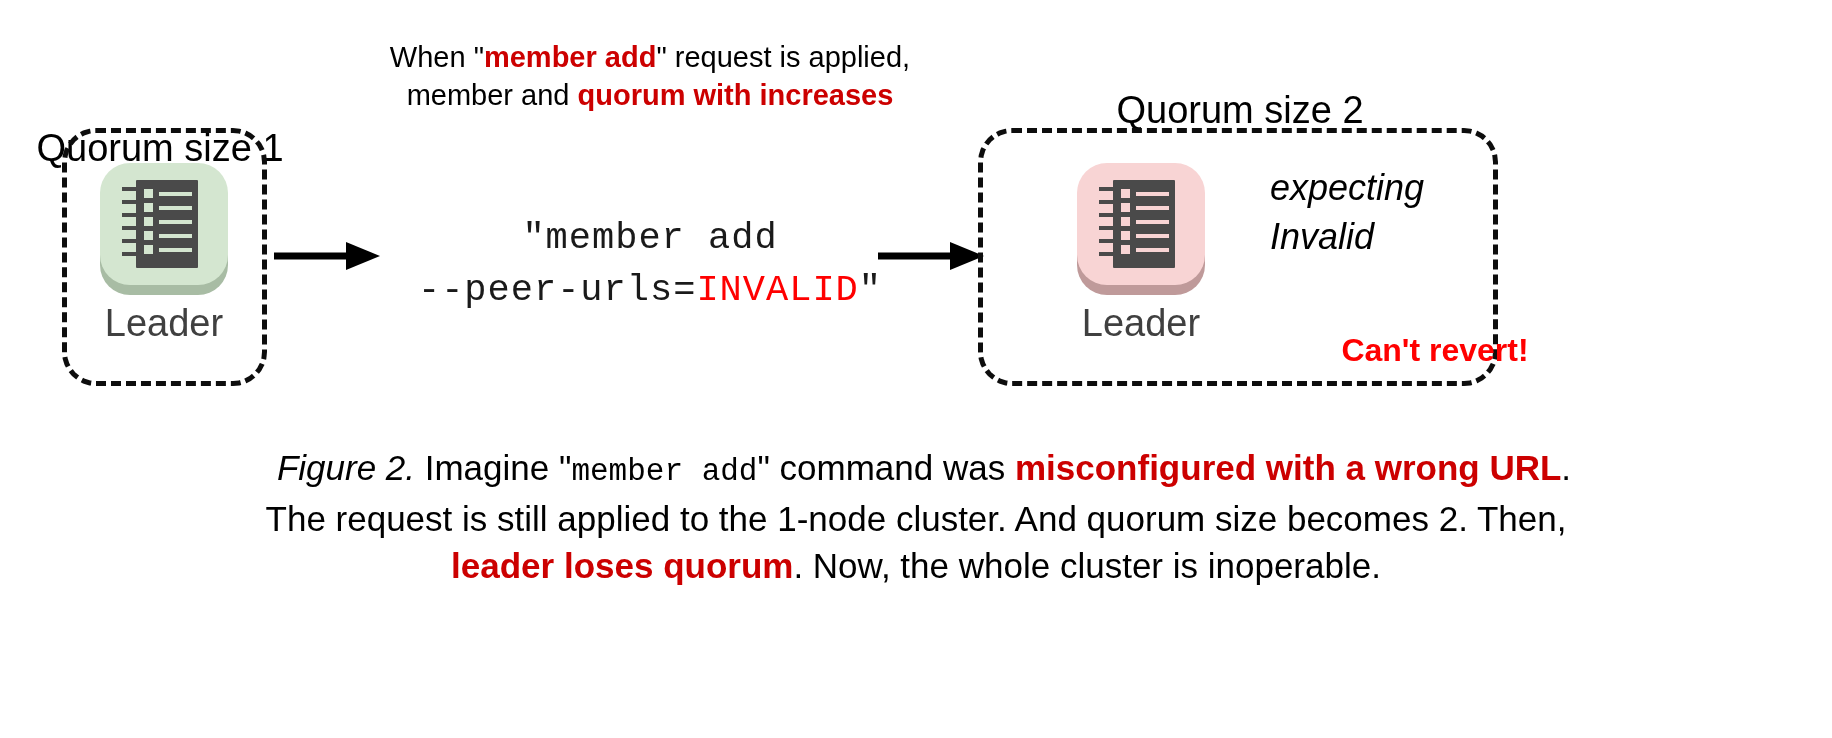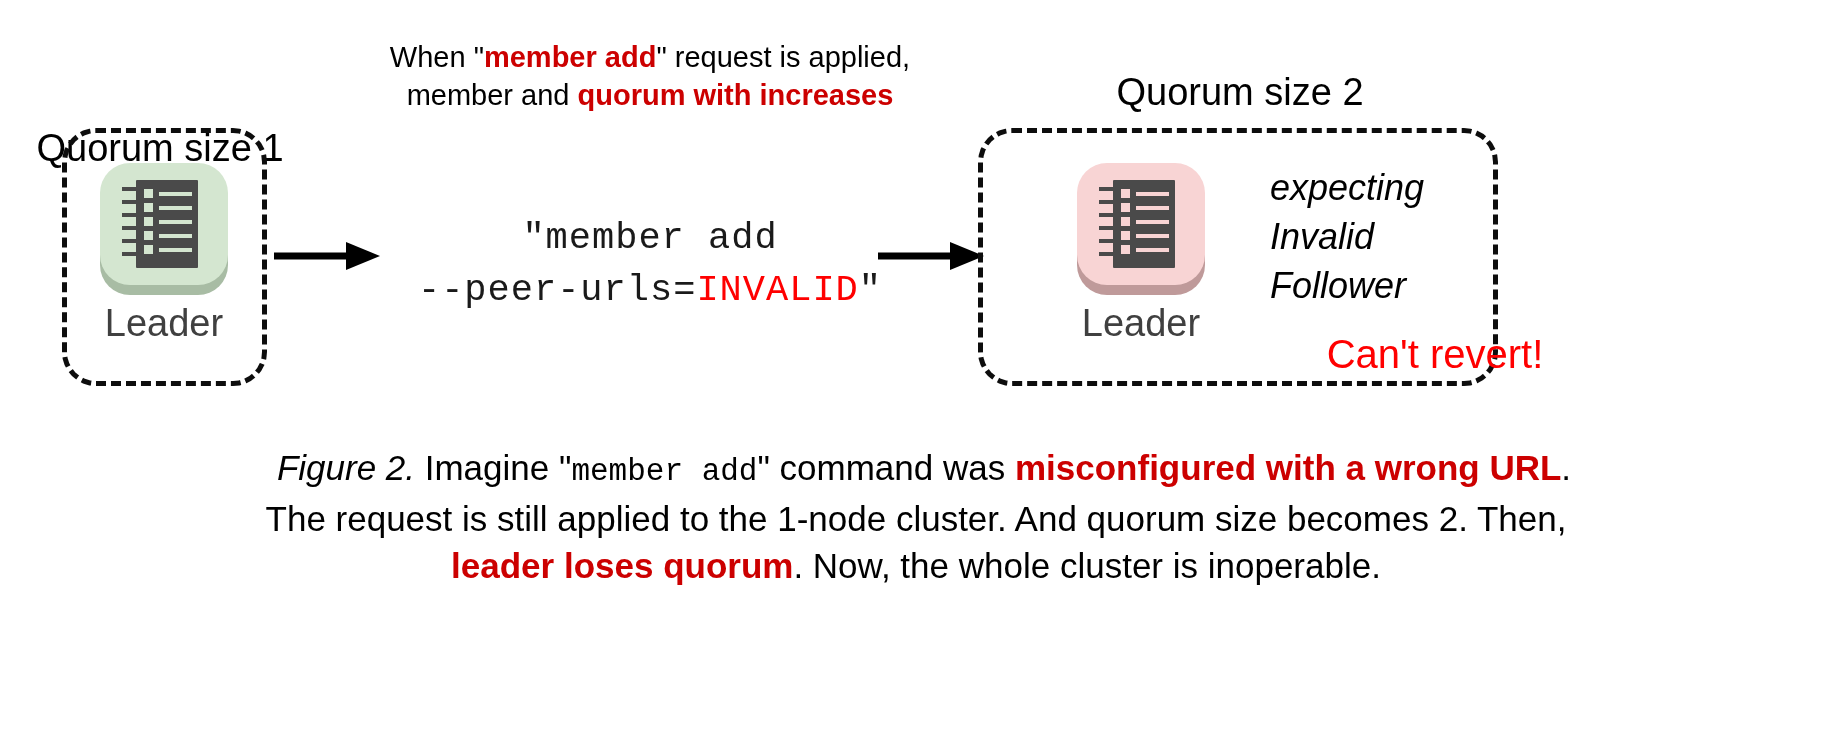--- a/index.html
+++ b/index.html
@@ -95,22 +95,22 @@
     position:absolute;
     text-align:left;
     font-size:36px;
     line-height:49px;
     font-style:italic;
     color:#000;
   }
   .cant-revert{
     position:absolute;
     text-align:center;
-    font-size:40px;
-    font-weight:normal;
+    font-size:32px;
+    font-weight:bold;
     color:#ff0000;
     white-space:nowrap;
   }
 
   
   .figure-caption{
     position:absolute;
     left:0;right:0;
     text-align:center;
     font-size:35px;
@@ -184,21 +184,21 @@
   <svg class="arrow-svg" style="left:272px;top:238px;" width="110" height="36" viewBox="0 0 110 36">
     <line x1="2" y1="18" x2="78" y2="18" stroke="#000" stroke-width="7"></line>
     <polygon points="74,4 108,18 74,32" fill="#000"></polygon>
   </svg>
 
   <svg class="arrow-svg" style="left:876px;top:238px;" width="110" height="36" viewBox="0 0 110 36">
     <line x1="2" y1="18" x2="78" y2="18" stroke="#000" stroke-width="7"></line>
     <polygon points="74,4 108,18 74,32" fill="#000"></polygon>
   </svg>
 
-  <div class="abs box-label" style="left:1100px;top:70px;width:280px;">Quorum size 2</div>
+  <div class="abs box-label" style="left:1100px;top:88px;width:280px;">Quorum size 2</div>
 
   <div class="abs cluster-box" style="left:978px;top:128px;width:520px;height:258px;"></div>
 
   <div class="node" style="left:1077px;top:163px;">
     <div class="node-icon-wrap">
       <div class="node-icon-shadow" style="background:#BF9A9A;"></div>
       <div class="node-icon" style="background:#F8D4D4;">
         <svg width="100" height="92" viewBox="0 0 100 92">
           <g fill="#4A4A4A">
             <rect x="22" y="2" width="62" height="88" rx="1"></rect>
@@ -223,21 +223,20 @@
           </g>
         </svg>
       </div>
     </div>
     <div class="node-label">Leader</div>
   </div>
 
   <div class="status-block" style="left:1270px;top:163px;width:330px;">
     <div>expecting</div>
     <div>Invalid</div>
-    <div>Follower</div>
   </div>
 
   <div class="cant-revert" style="left:1270px;top:332px;width:330px;">Can't revert!</div>
 
   <div class="figure-caption" style="top:444px;">
     <div>
       <span class="fig-num">Figure 2.</span><span> Imagine "</span><span class="mono-inline">member add</span><span>" command was </span><span class="red-bold">misconfigured with a wrong URL</span><span>.</span>
     </div>
     <div>The request is still applied to the 1-node cluster. And quorum size becomes 2. Then,</div>
     <div>

